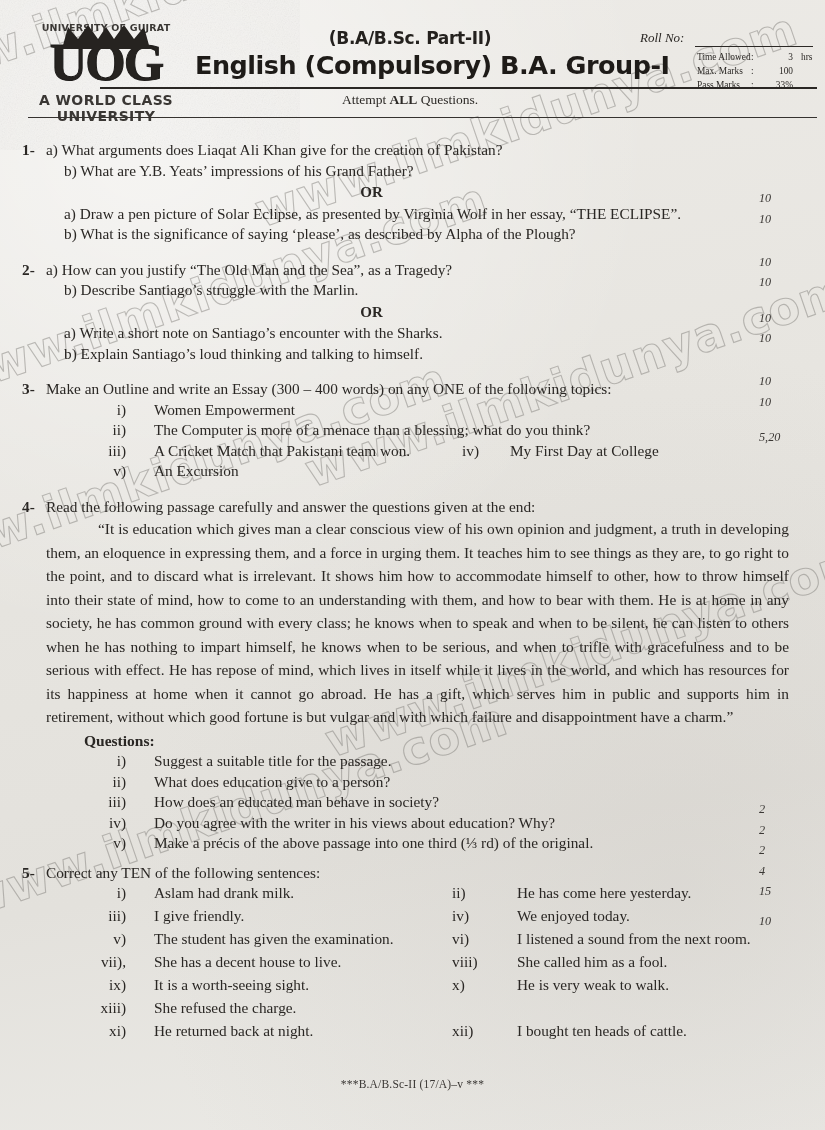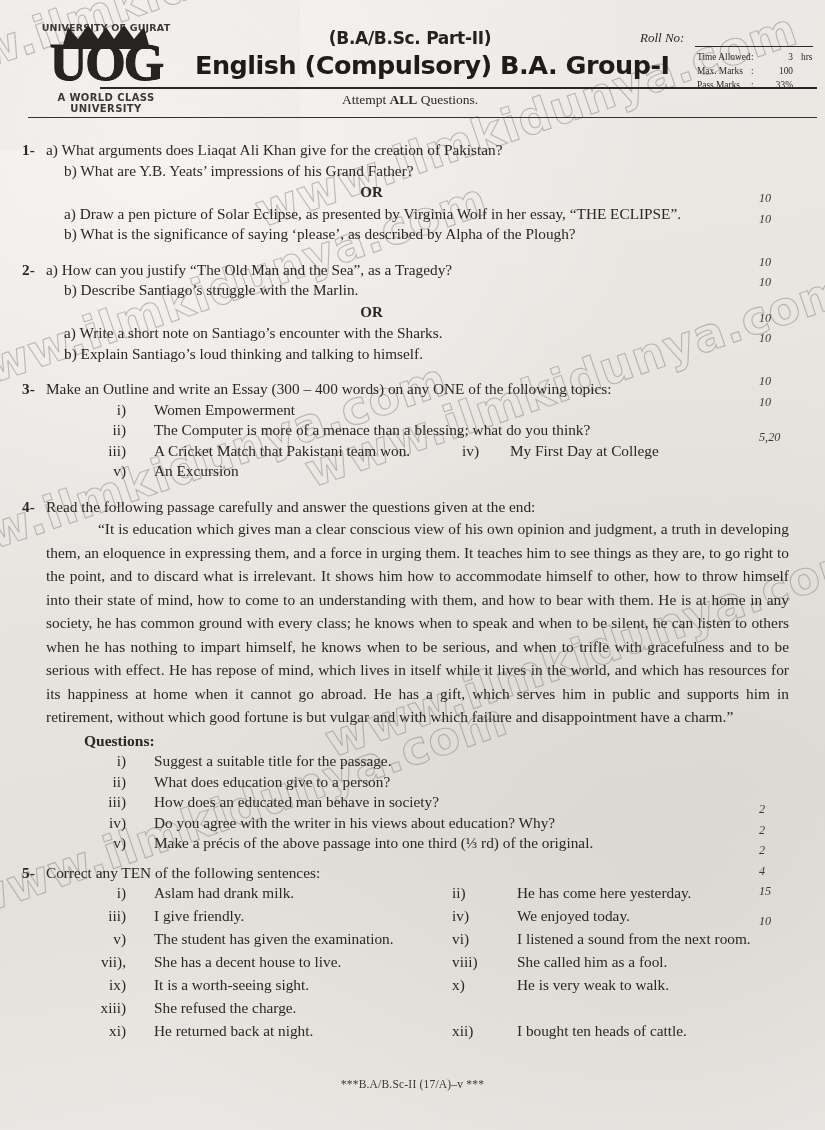--- a/index.html
+++ b/index.html
@@ -80,21 +80,21 @@
     position: relative;
   }
   .logo-crown {
     position: absolute;
     left: 50%; top: -12px;
     transform: translateX(-50%);
     width: 96px; height: 26px;
   }
   .logo-bottom {
     font-family: "DejaVu Sans", sans-serif;
-    font-size: 10px;
+    font-size: 14px;
     font-weight: 700;
     letter-spacing: .4px;
     color: #3a3734;
     margin-top: 1px;
   }
 
   .title-block {
     position: absolute;
     left: 195px; top: 28px;
     width: 430px;

